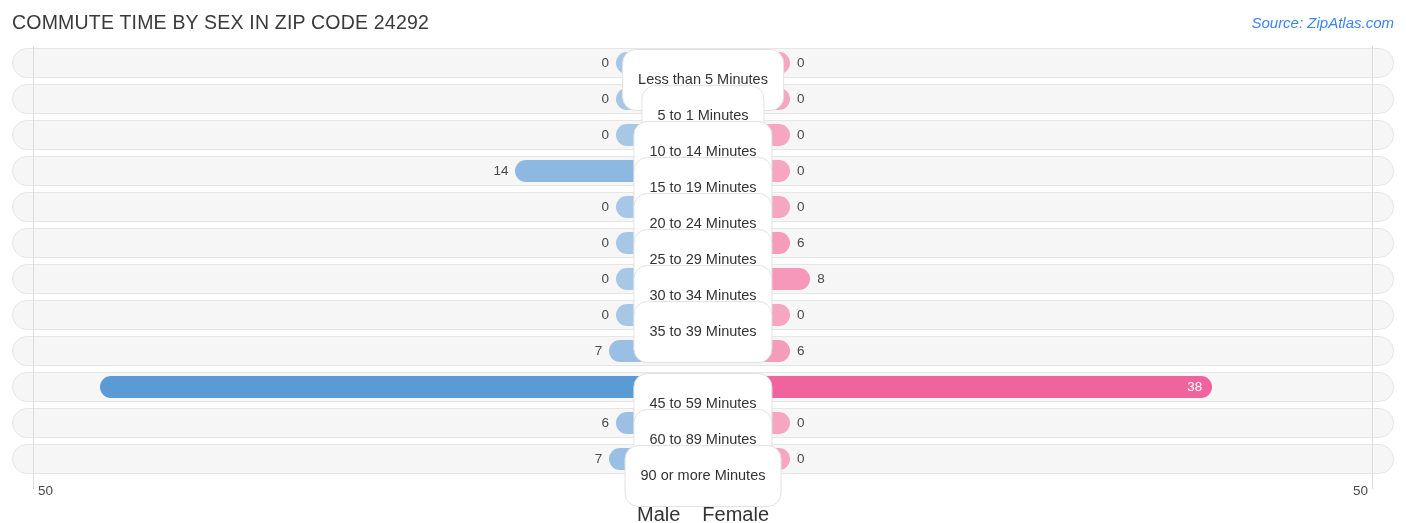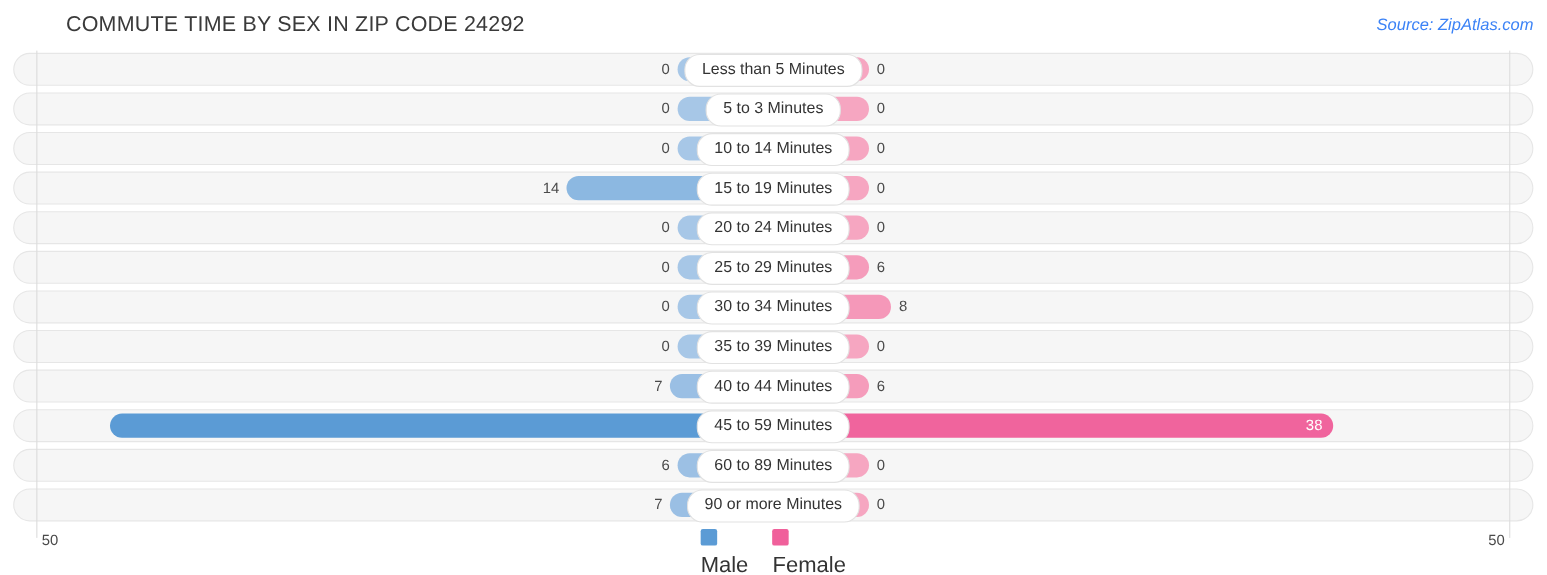--- a/index.html
+++ b/index.html
@@ -13,21 +13,20 @@
     font-family: "Liberation Sans", sans-serif;
     color: #3c3c3c;
     overflow: hidden;
     position: relative;
   }
 
   
   .header {
     position: relative;
     height: 46px;
-    margin-left: 48px;
   }
   .chart-title {
     position: absolute;
     left: 12px;
     top: 11px;
     font-size: 19.5px;
     letter-spacing: .2px;
     color: #3a3a3a;
     white-space: nowrap;
   }
@@ -108,21 +107,21 @@
   .val.inside-right  { right: 10px; color: #ffffff; }
 
   
   .center-label {
     position: absolute;
     left: 50%;
     top: 3px;
     transform: translateX(-50%);
     height: 28px;
     line-height: 27px;
-    padding: 0 15px;
+    padding: 16px 15px;
     background: #ffffff;
     border: 1px solid #e2e2e2;
     border-radius: 14px;
     font-size: 14.5px;
     color: #333333;
     white-space: nowrap;
     z-index: 4;
   }
 
   
@@ -193,21 +192,21 @@
       <div class="lane male">
         <div class="bar" style="width: 13%; background: rgb(167, 199, 231);">
           <span class="val outside-left">0</span>
         </div>
       </div>
       <div class="lane female">
         <div class="bar" style="width: 13%; background: rgb(246, 166, 193);">
           <span class="val outside-right">0</span>
         </div>
       </div>
-      <div class="center-label">5 to 3 Minutes</div>
+      <div class="center-label">5 to 1 Minutes</div>
     </div>
     <div class="row">
       <div class="track"></div>
       <div class="lane male">
         <div class="bar" style="width: 13%; background: rgb(167, 199, 231);">
           <span class="val outside-left">0</span>
         </div>
       </div>
       <div class="lane female">
         <div class="bar" style="width: 13%; background: rgb(246, 166, 193);">
@@ -291,21 +290,20 @@
       <div class="lane male">
         <div class="bar" style="width: 14%; background: rgb(154, 191, 228);">
           <span class="val outside-left">7</span>
         </div>
       </div>
       <div class="lane female">
         <div class="bar" style="width: 13%; background: rgb(245, 156, 187);">
           <span class="val outside-right">6</span>
         </div>
       </div>
-      <div class="center-label">40 to 44 Minutes</div>
     </div>
     <div class="row">
       <div class="track"></div>
       <div class="lane male">
         <div class="bar" style="width: 90%; background: rgb(91, 155, 213);">
           <span class="val inside-left">45</span>
         </div>
       </div>
       <div class="lane female">
         <div class="bar" style="width: 76%; background: rgb(240, 100, 157);">

